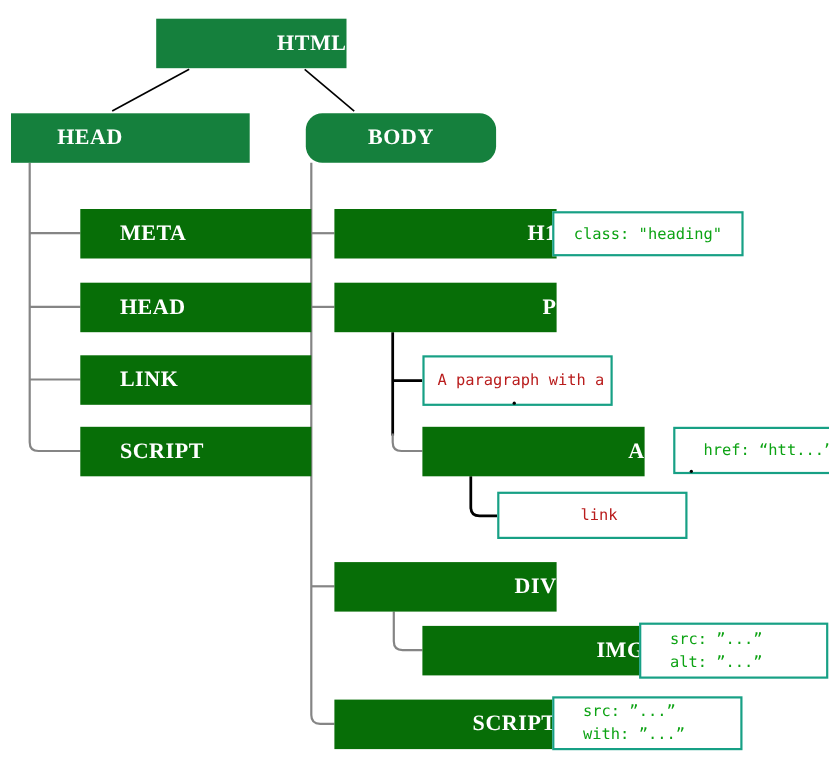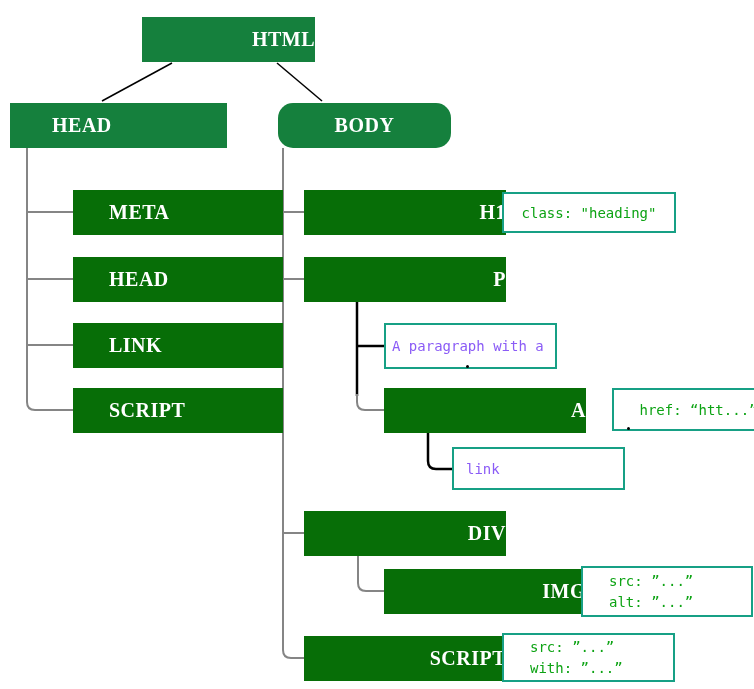--- a/index.html
+++ b/index.html
@@ -16,21 +16,21 @@
   .root{background:#15803d;justify-content:flex-end;}
   .section{background:#15803d;}
   .element{background:#076e07;}
   .pad-sm{padding-left:28px;justify-content:flex-end;}
   .pad-md{padding-left:36px;}
   .pad-head{padding-left:42px;}
   .textbox{
     position:absolute;background:#ffffff;border:2px solid #17a085;box-sizing:border-box;
     display:flex;align-items:center;
     font-family:"DejaVu Sans Mono","Liberation Mono",monospace;
-    font-size:14px;color:#8b5cf6;
+    font-size:14px;color:#b91c1c;justify-content:center;
   }
   .annotation{color:#0da314;}
   .center{justify-content:center;}
   .two-line{flex-direction:column;align-items:flex-start;justify-content:center;line-height:1.45;padding-left:26px;}
   .two-line span{display:block;}
   .dot{position:absolute;width:3px;height:3px;background:#000;border-radius:50%;}
 </style>
 </head>
 <body>
 

